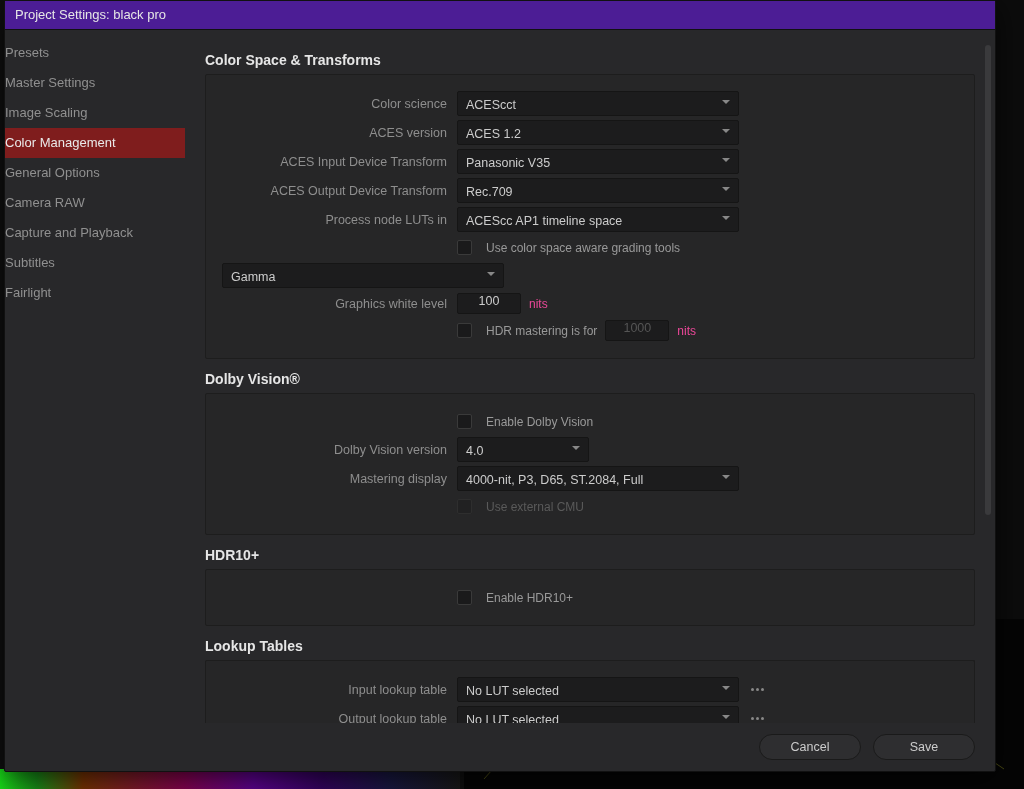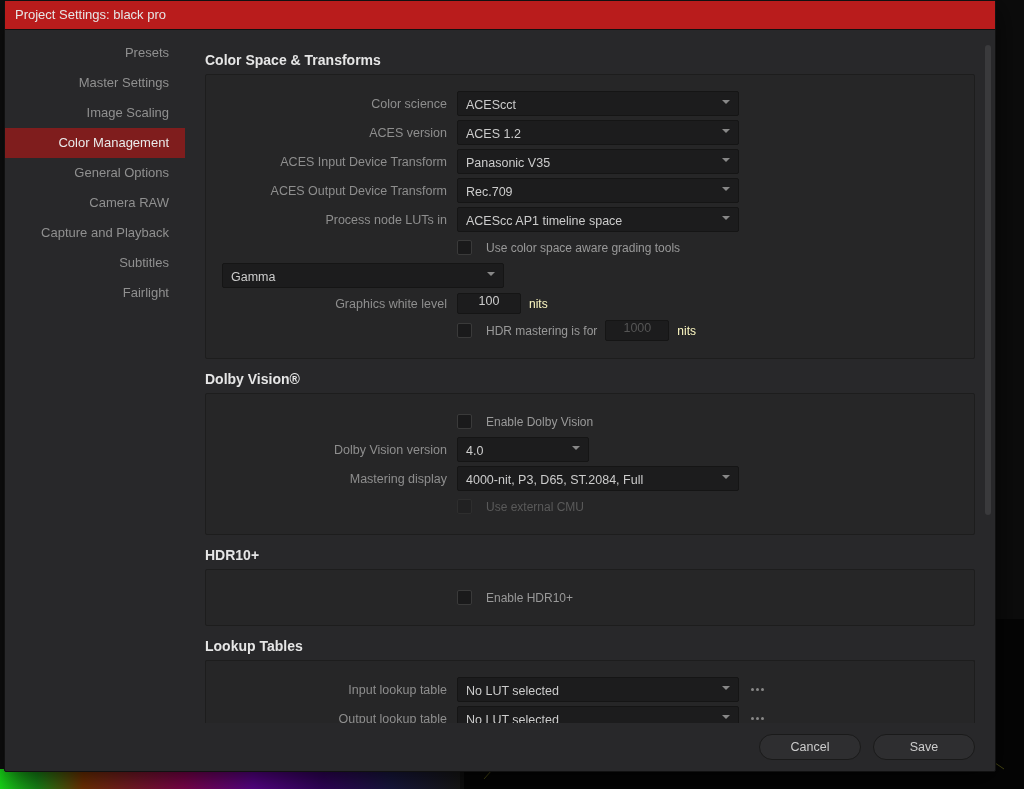--- a/index.html
+++ b/index.html
@@ -57,41 +57,41 @@
     box-shadow: 0 6px 30px rgba(0,0,0,0.7);
     border-radius: 2px;
     display: flex;
     flex-direction: column;
     z-index: 10;
   }
   .modal-header {
     height: 28px;
     line-height: 28px;
     padding-left: 10px;
-    background: #b91c1c;
+    background: #4c1d95;
     color: #e6e6e6;
     font-size: 13px;
     font-weight: 500;
     border-bottom: 1px solid #111;
   }
   .modal-body {
     flex: 1;
     display: flex;
     overflow: hidden;
   }
   .sidebar {
     width: 180px;
     flex-shrink: 0;
     padding-top: 8px;
   }
   .sidebar-item {
     height: 30px;
     line-height: 30px;
     padding-right: 16px;
-    text-align: right;
+    text-align: left;
     color: #909090;
     cursor: pointer;
   }
   .sidebar-item.active {
     background: #7f1d1d;
     color: #eaeaea;
   }
   .content {
     flex: 1;
     padding: 10px 20px 0 20px;
@@ -179,21 +179,21 @@
     border: 1px solid #151515;
     height: 19px;
     width: 42px;
     padding: 0 10px;
     text-align: center;
     color: #ccc;
     font-size: 12.5px;
     border-radius: 2px;
   }
   .numbox.disabled { color: #555; }
-  .unit { color: #fef9c3; font-size: 12px; }
+  .unit { color: #ec4899; font-size: 12px; }
 
   .dots {
     display: flex;
     gap: 2px;
     cursor: pointer;
     padding: 4px;
   }
   .dots span {
     width: 3px;
     height: 3px;

